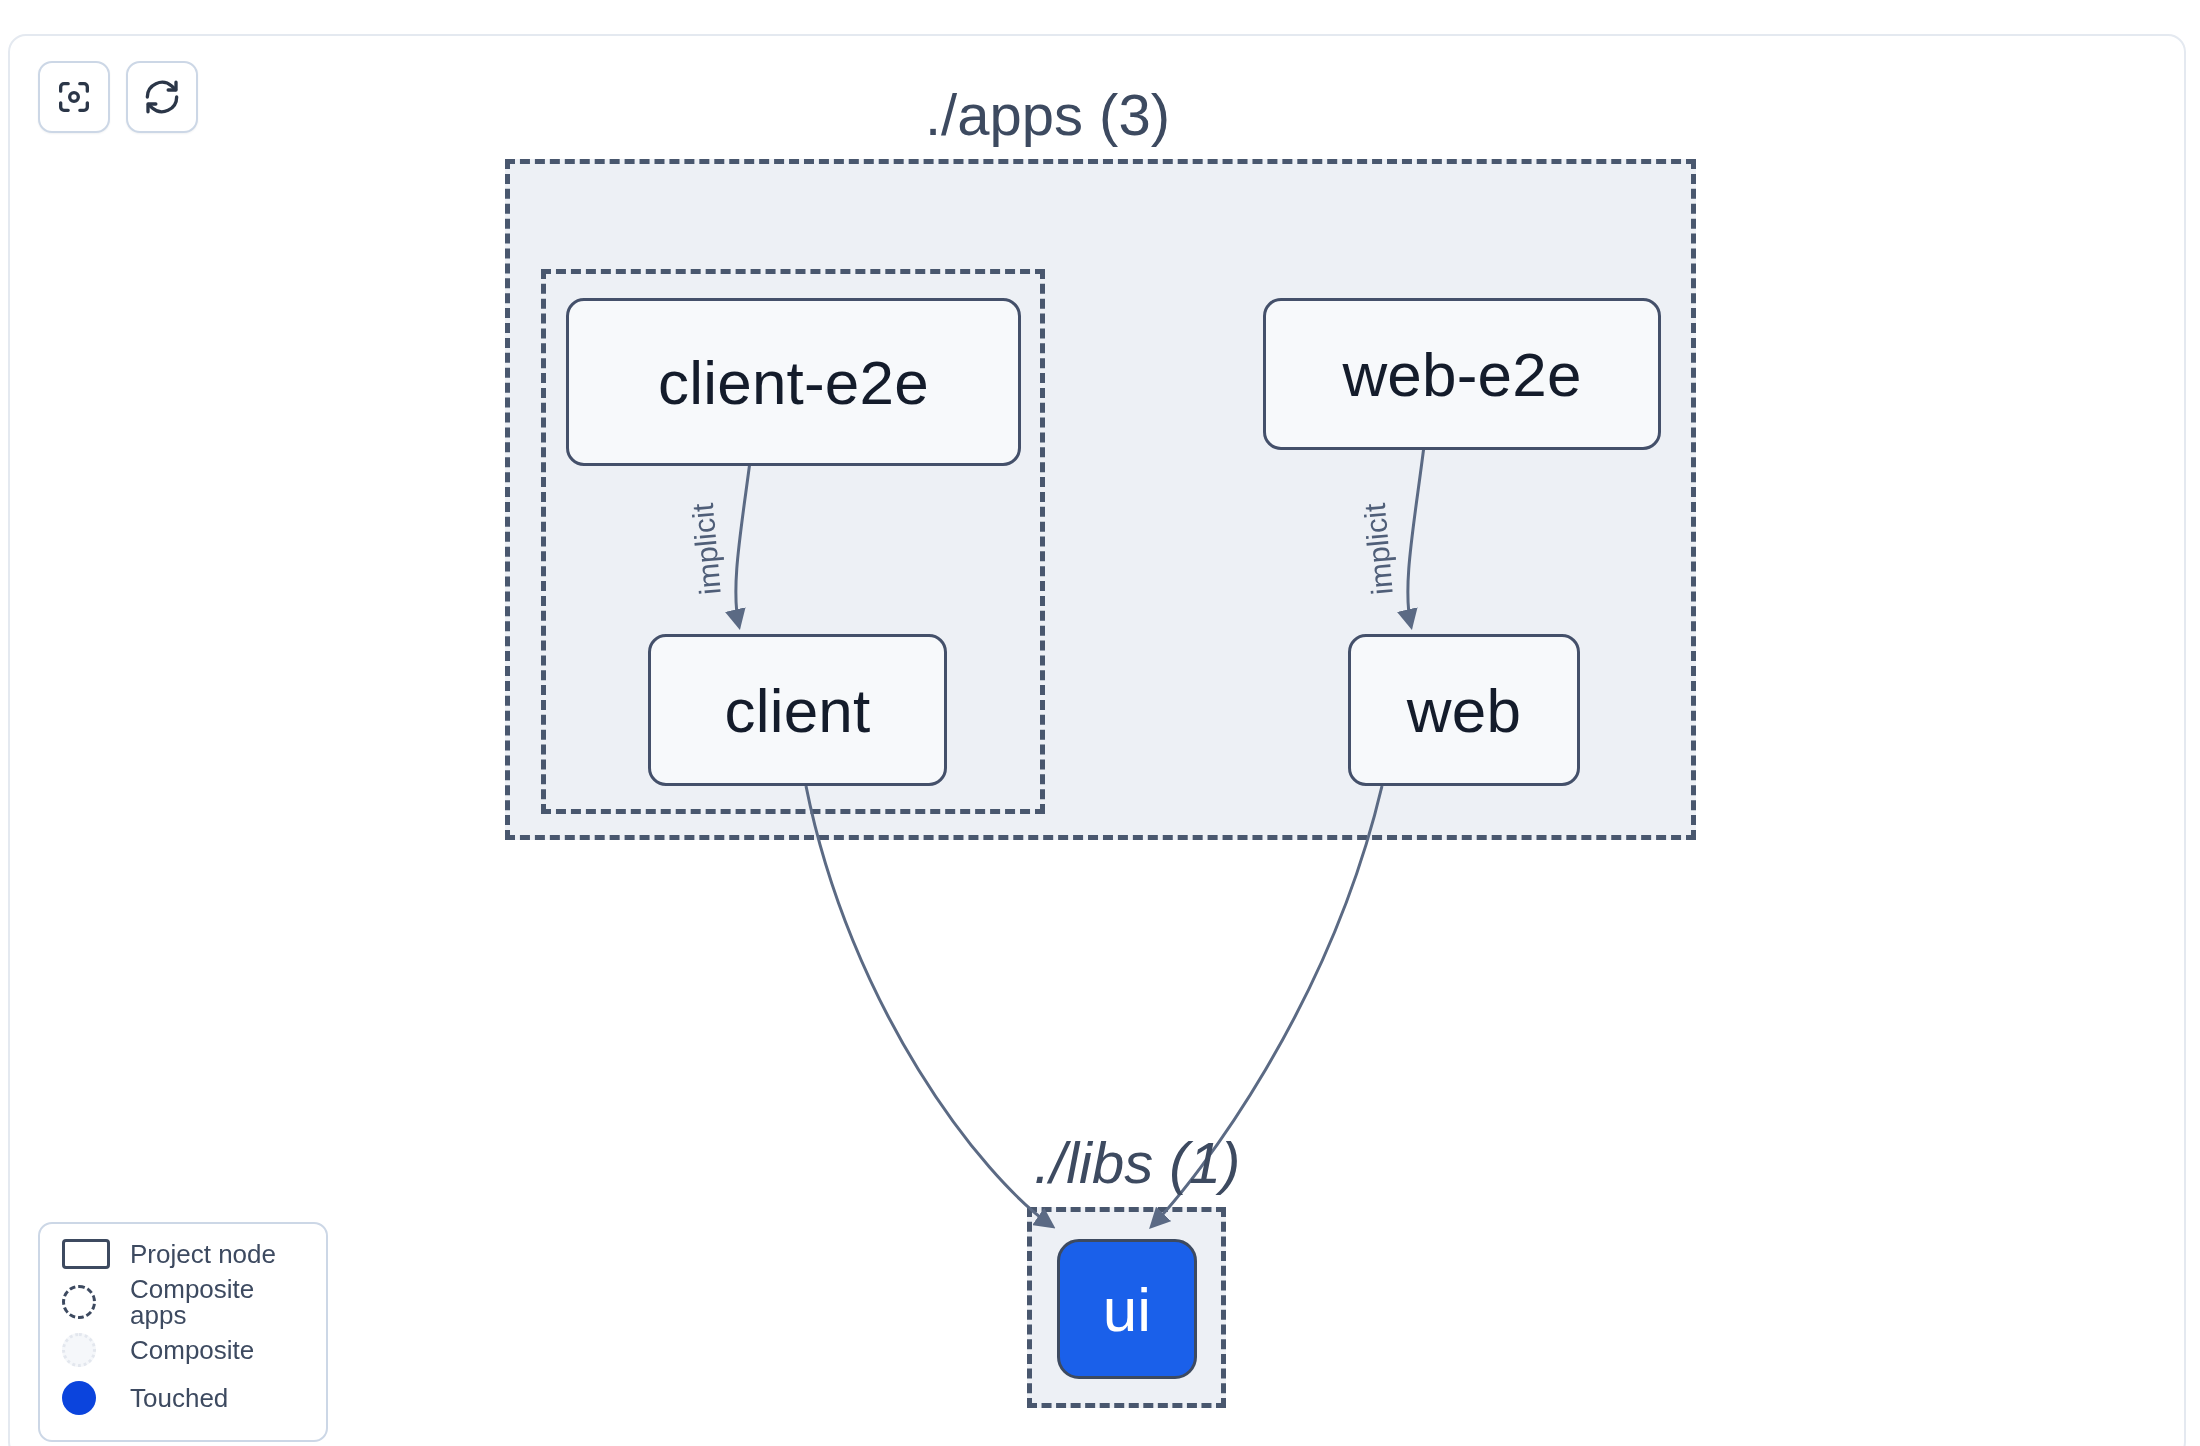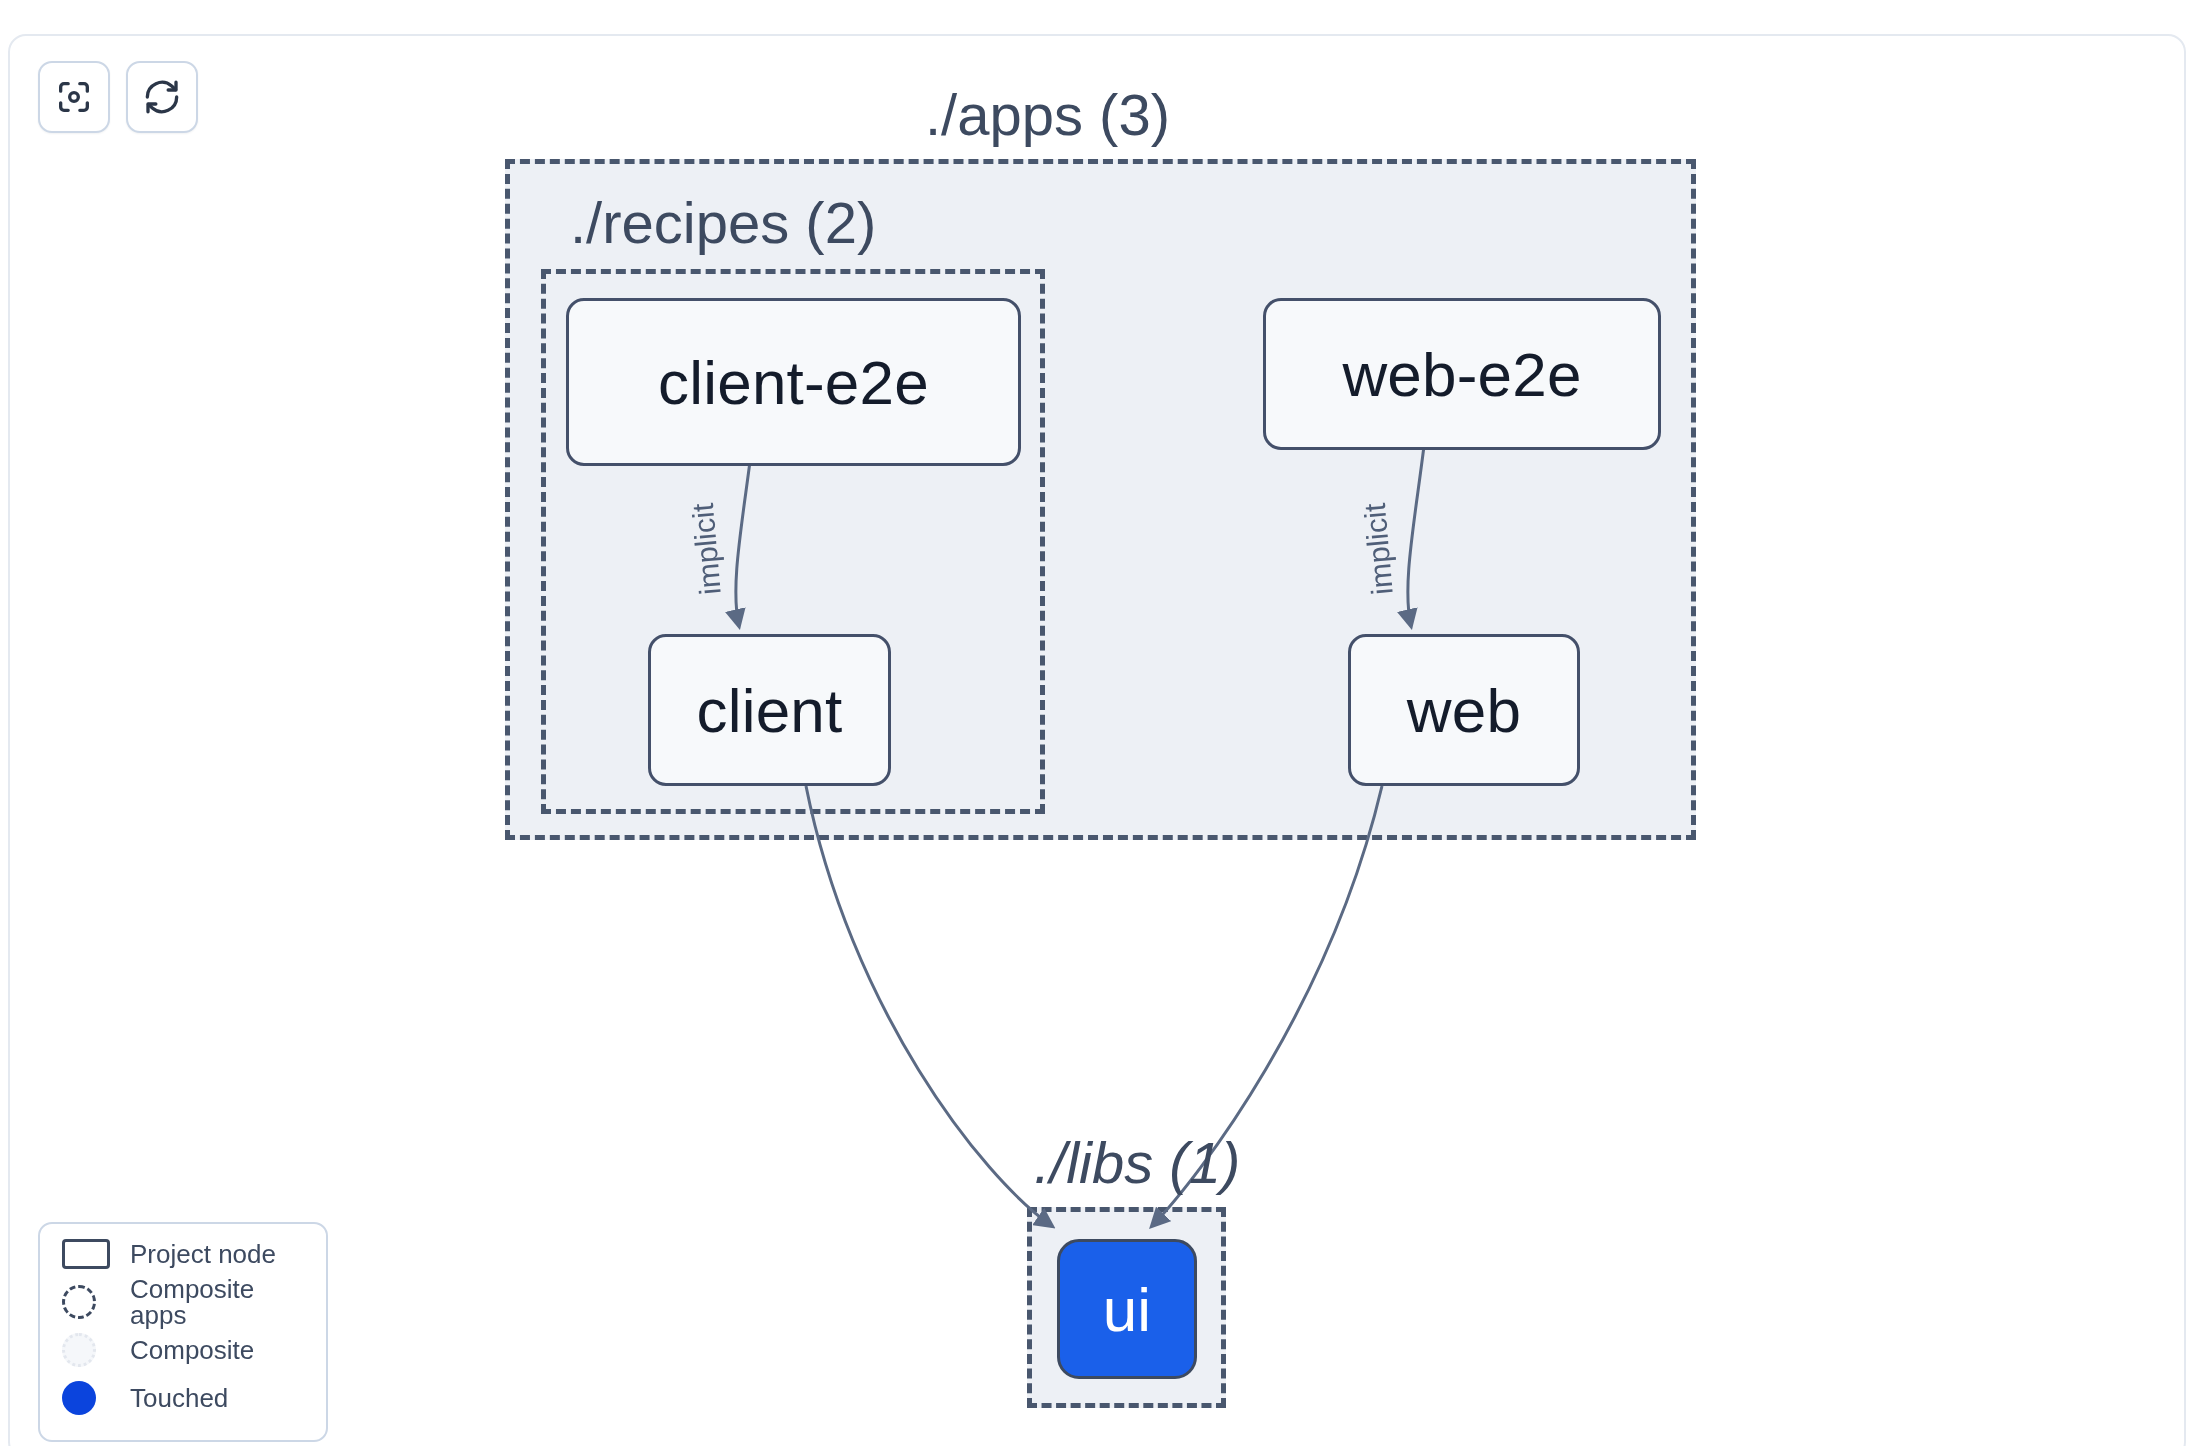--- a/index.html
+++ b/index.html
@@ -210,21 +210,20 @@
     </button>
   </div>
 
   <div class="group-box" style="left:505px; top:133px; width:1191px; height:681px;"></div>
 
   <div class="group-box" style="left:541px; top:243px; width:504px; height:545px;"></div>
 
   <div class="group-box" style="left:1027px; top:1181px; width:199px; height:201px;"></div>
 
   <div class="group-label" style="left:925px; top:60px;">./apps (3)</div>
-  <div class="group-label" style="left:570px; top:168px;">./recipes (2)</div>
   <div class="group-label" style="left:1034px; top:1108px;font-style:italic;">./libs (1)</div>
 
   <svg class="graph-svg" viewBox="0 0 2200 1446" xmlns="http://www.w3.org/2000/svg">
     <defs>
       <marker id="arrow" viewBox="0 0 10 10" refX="8" refY="5" markerWidth="7" markerHeight="7" orient="auto-start-reverse">
         <path d="M 0 0 L 10 5 L 0 10 z" fill="#5b6a84"></path>
       </marker>
     </defs>
 
     <path d="M 752 420 C 742 500, 730 560, 739 600" fill="none" stroke="#5b6a84" stroke-width="3" marker-end="url(#arrow)"></path>
@@ -236,21 +235,21 @@
     <path d="M 1382 760 C 1330 980, 1200 1150, 1152 1200" fill="none" stroke="#5b6a84" stroke-width="3" marker-end="url(#arrow)"></path>
   </svg>
 
   <div class="edge-label" style="left:661px; top:508px; transform: rotate(-95deg);">implicit</div>
   <div class="edge-label" style="left:1333px; top:508px; transform: rotate(-95deg);">implicit</div>
 
   <div class="node" style="left:566px; top:272px; width:455px; height:168px;">
     <span>client-e2e</span>
   </div>
 
-  <div class="node" style="left:648px; top:608px; width:243px; height:152px;">
+  <div class="node" style="left:648px; top:608px; width:299px; height:152px;">
     <span>client</span>
   </div>
 
   <div class="node" style="left:1263px; top:272px; width:398px; height:152px;">
     <span>web-e2e</span>
   </div>
 
   <div class="node" style="left:1348px; top:608px; width:232px; height:152px;">
     <span>web</span>
   </div>

